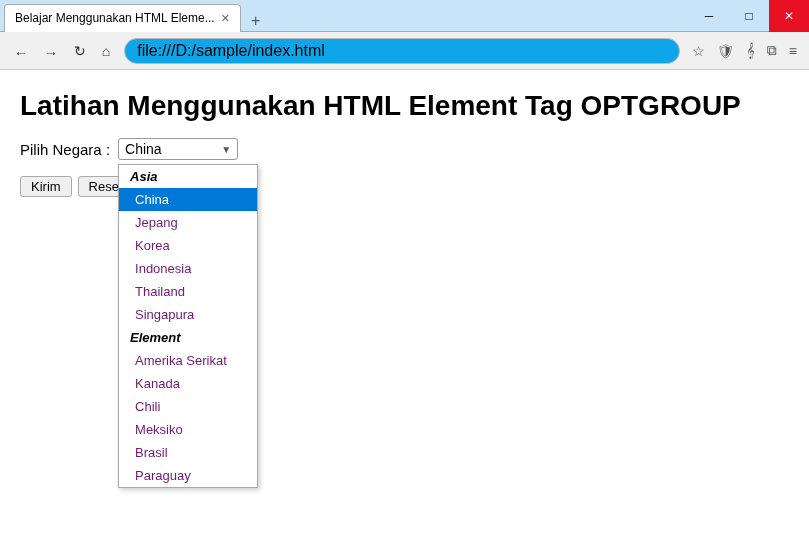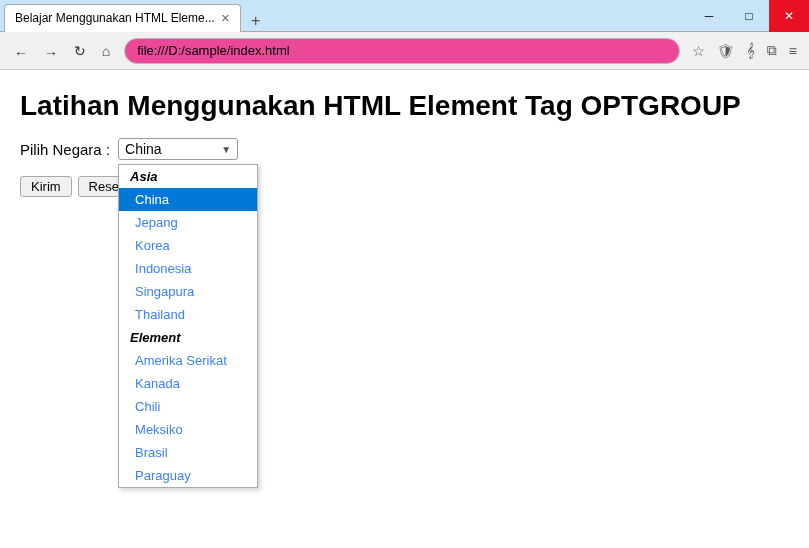--- a/index.html
+++ b/index.html
@@ -114,22 +114,22 @@
       color: #aaa;
       cursor: default;
     }
 
     .address-bar {
       flex: 1;
       height: 26px;
       border: 1px solid #bbb;
       border-radius: 13px;
       padding: 0 12px;
-      font-size: 13px;
-      background: #ec4899;
+      font-size: 16px;
+      background: #0ea5e9;
       outline: none;
       margin: 0 4px;
     }
 
     .nav-icon-btn {
       background: none;
       border: none;
       cursor: pointer;
       font-size: 14px;
       color: #555;
@@ -205,21 +205,21 @@
       padding: 4px 11px;
       font-size: 13px;
       color: #000;
       background: #fff;
     }
 
     .option-item {
       padding: 4px 16px;
       font-size: 13px;
       cursor: pointer;
-      color: #3b82f6;
+      color: #701a75;
       background: #fff;
     }
 
     .option-item.selected {
       background: #0078d7;
       color: #fff;
     }
 
     .buttons-row {
       display: flex;
@@ -291,22 +291,22 @@
         <span class="select-arrow">▼</span>
       </div>
 
       <div class="dropdown-open">
 
         <div class="optgroup-label">Asia</div>
         <div class="option-item selected">China</div>
         <div class="option-item">Jepang</div>
         <div class="option-item">Korea</div>
         <div class="option-item">Indonesia</div>
+        <div class="option-item">Thailand</div>
         <div class="option-item">Singapura</div>
-        <div class="option-item">Thailand</div>
 
         <div class="optgroup-label">Element</div>
         <div class="option-item">Amerika Serikat</div>
         <div class="option-item">Kanada</div>
         <div class="option-item">Chili</div>
         <div class="option-item">Meksiko</div>
         <div class="option-item">Brasil</div>
         <div class="option-item">Paraguay</div>
       </div>
     </div>

